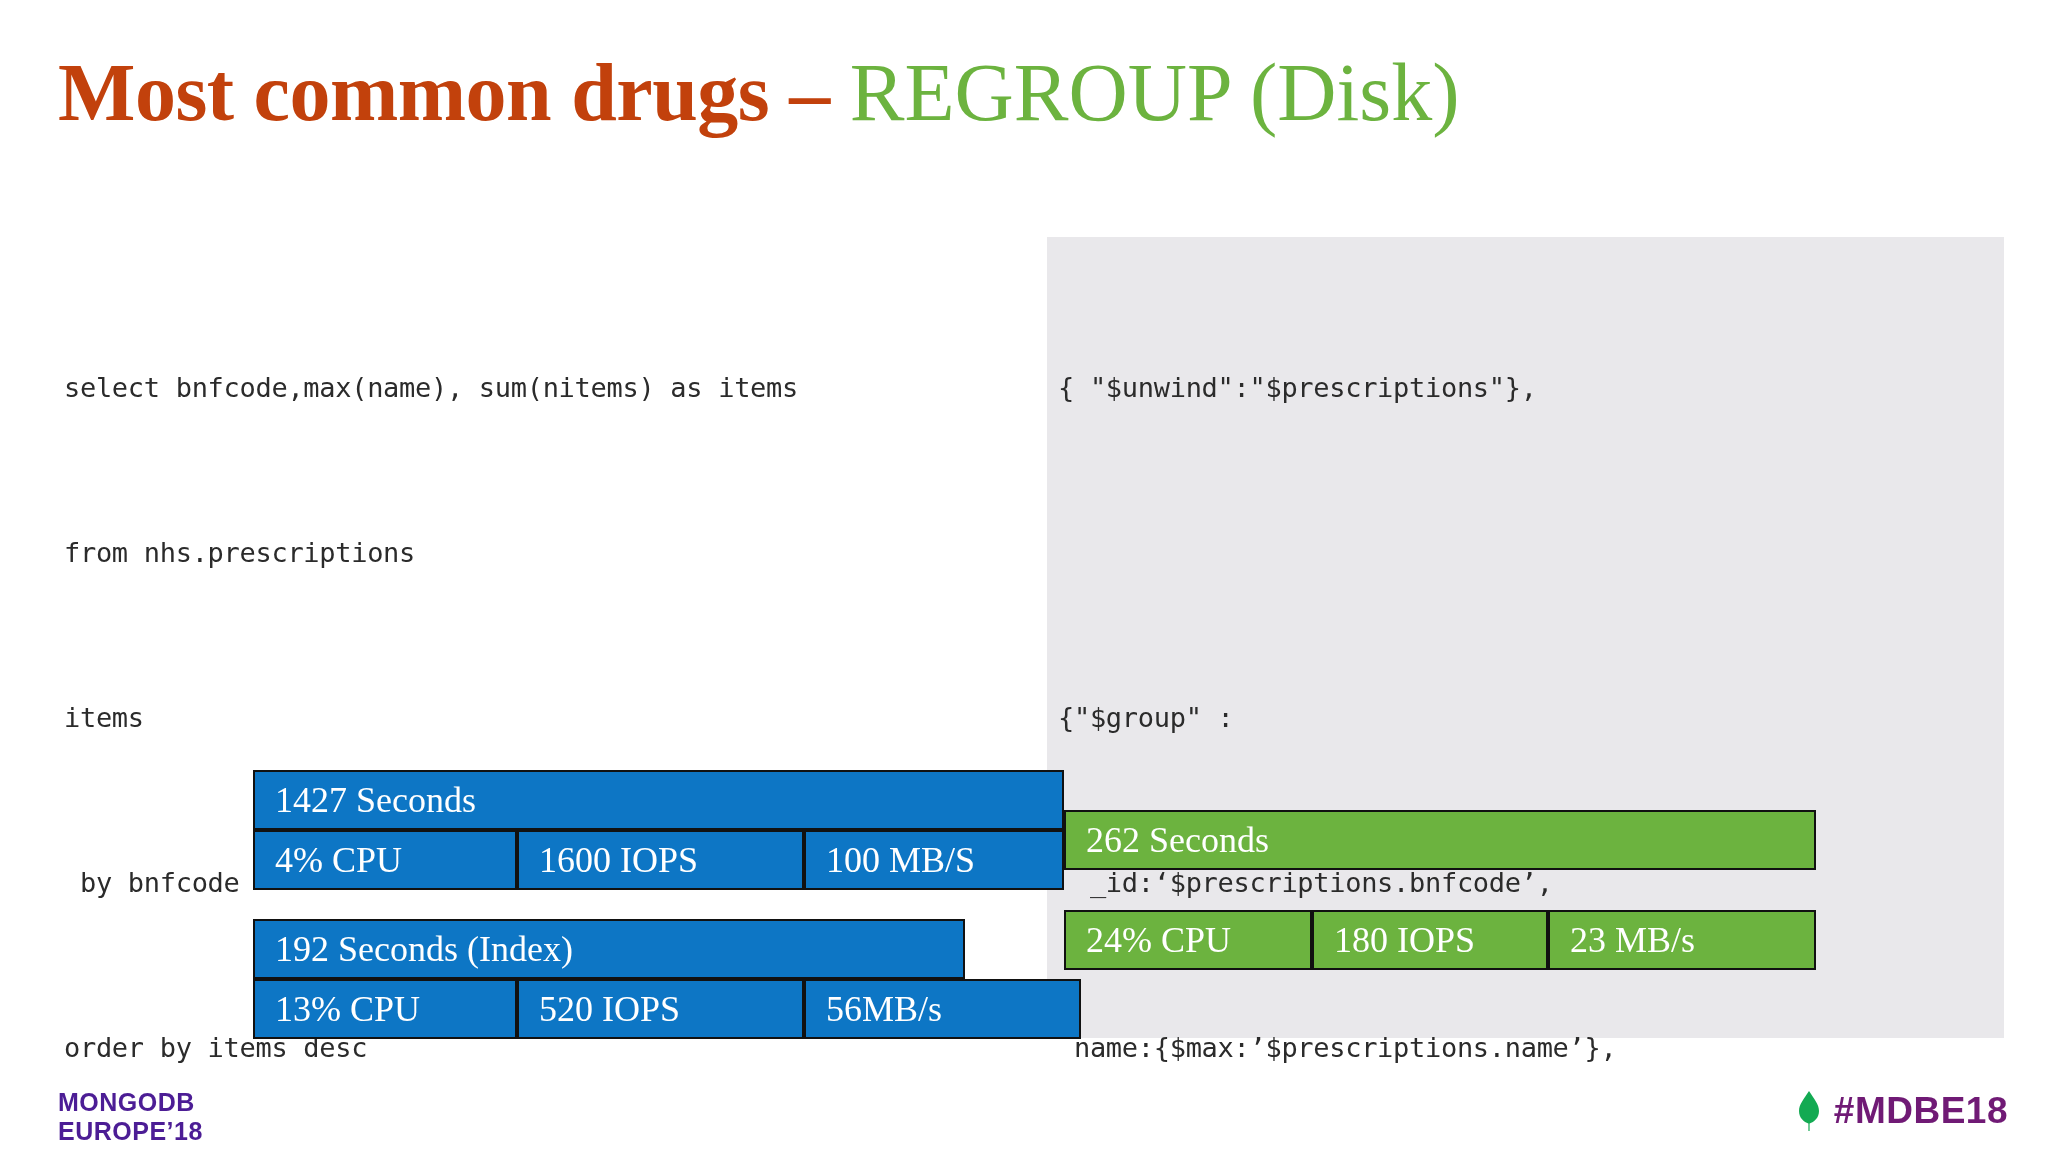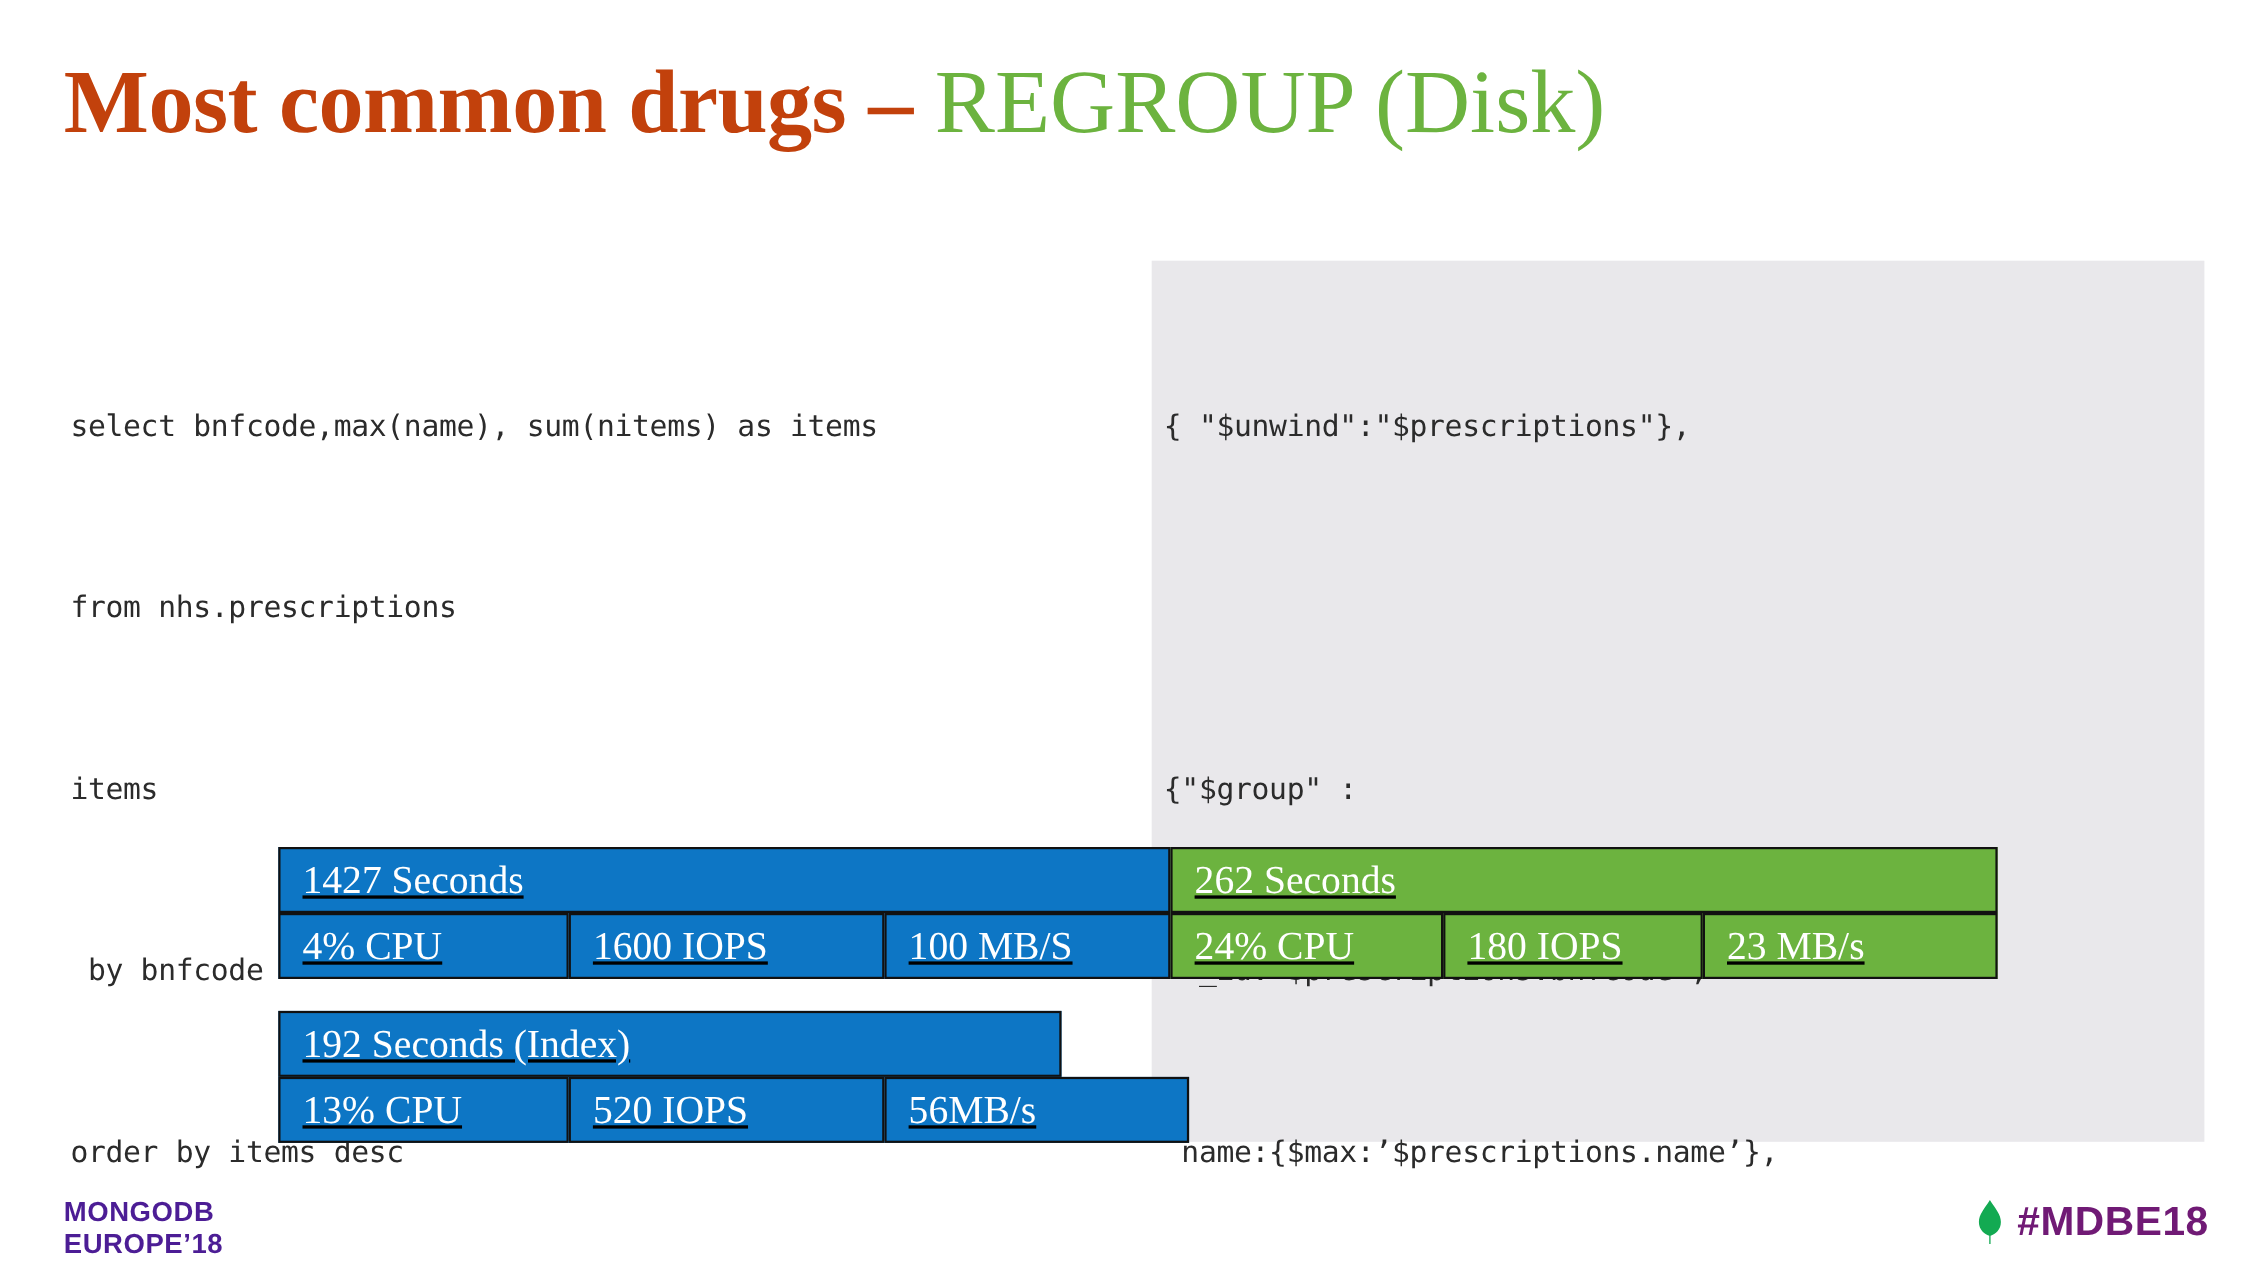--- a/index.html
+++ b/index.html
@@ -74,40 +74,39 @@
 
   
   .bars {
     position: absolute;
     left: 0;
     top: 0;
   }
 
   .bar-group {
     position: absolute;
-    text-decoration: underline;
   }
 
   .bar-row {
     display: flex;
   }
 
   .cell {
     border: 2px solid #111111;
     color: #FFFFFF;
     font-family: "Liberation Serif", "DejaVu Serif", serif;
     font-size: 36px;
     display: flex;
     align-items: center;
     padding-left: 20px;
     height: 60px;
     overflow: hidden;
   }
   .cell.blue  { background: #0D76C5; }
-  .cell.green { background: #6CB33F; }
+  .cell.green { background: #6CB33F; margin-top: 40px; }
 
   
   .grp-blue-1 { left: 253px; top: 770px; width: 811px; }
   .grp-blue-1 .header { width: 811px; }
   .grp-blue-1 .c1 { width: 264px; }
   .grp-blue-1 .c2 { width: 287px; }
   .grp-blue-1 .c3 { width: 260px; }
 
   
   .grp-green { left: 1064px; top: 770px; width: 752px; }

